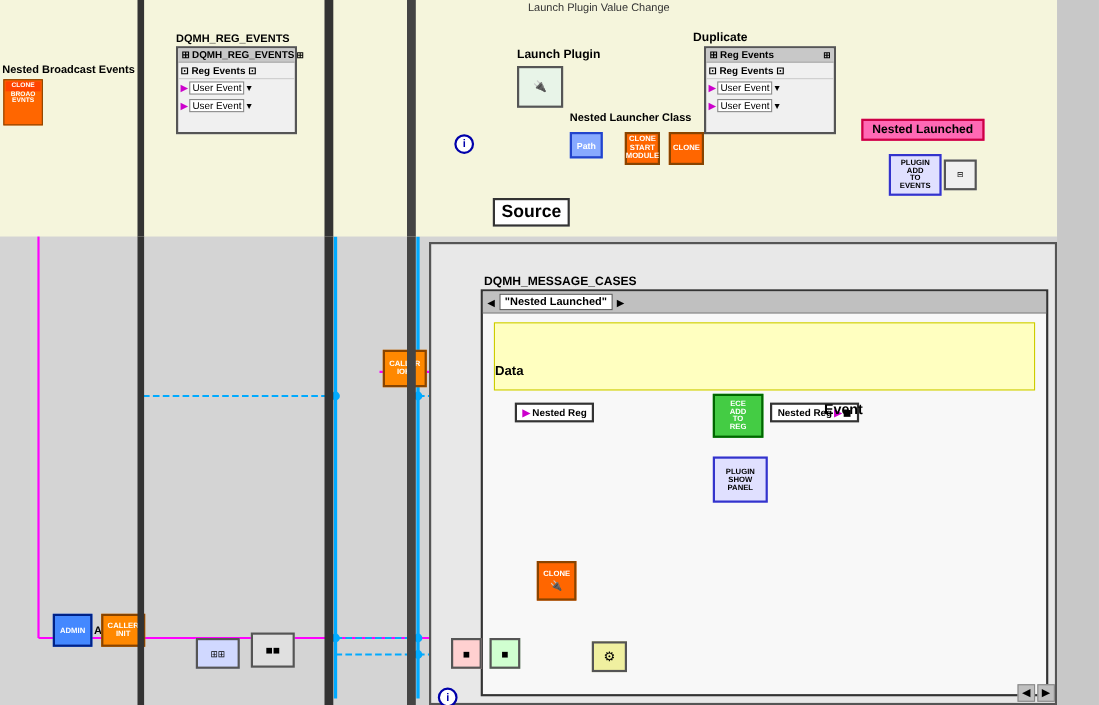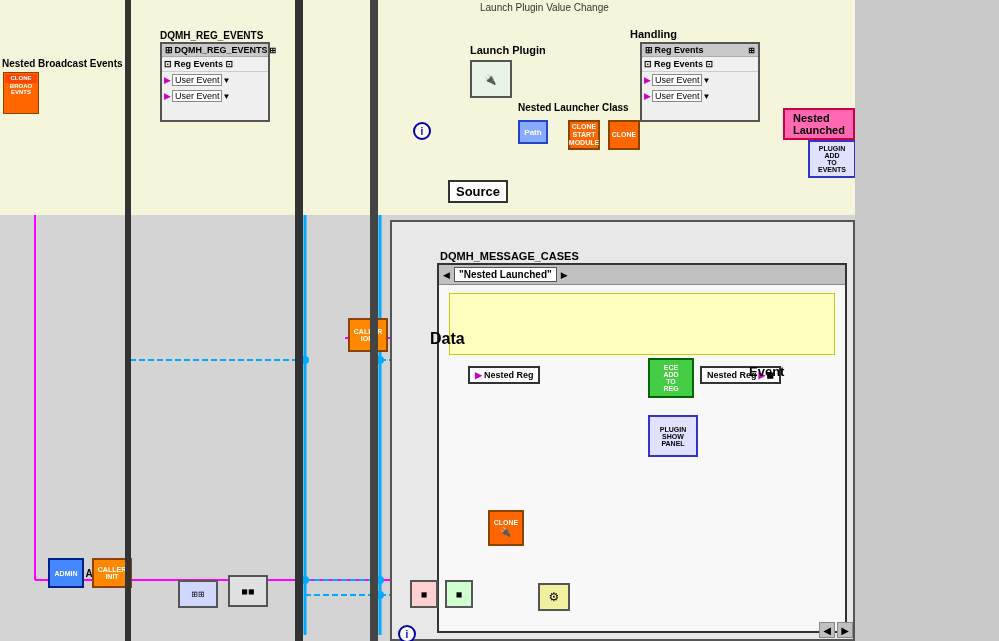--- a/index.html
+++ b/index.html
@@ -7,21 +7,21 @@
       width: 999px;
       height: 641px;
       overflow: hidden;
       background: #c8c8c8;
       font-family: Arial, sans-serif;
       font-size: 11px;
       position: relative;
     }
 
     .main-canvas {
-      width: 855px;
+      width: 961px;
       height: 641px;
       background: #d4d4d4;
       position: relative;
       overflow: hidden;
     }
 
     
     .clone-block {
       position: absolute;
       background: #ff6600;
@@ -184,21 +184,21 @@
   </div>
 
   <div class="clone-block" style="top:72px;left:3px;width:36px;height:42px;">
     <div style="background:#ff4400;font-size:6px;padding:1px;">CLONE</div>
     <div style="font-size:6px;">BROAO</div>
     <div style="font-size:6px;">EVNTS</div>
   </div>
 
   <div style="position:absolute;top:30px;left:160px;font-size:10px;font-weight:bold;">DQMH_REG_EVENTS</div>
 
-  <div style="position:absolute;top:28px;left:630px;font-size:11px;font-weight:bold;">Handling</div>
+  <div style="position:absolute;top:28px;left:630px;font-size:11px;font-weight:bold;">Duplicate</div>
 
   <div style="position:absolute;top:42px;left:640px;width:120px;height:80px;border:2px solid #555;background:#f0f0f0;">
     <div style="background:#c8c8c8;font-size:9px;font-weight:bold;padding:1px 3px;border-bottom:1px solid #aaa;display:flex;align-items:center;gap:2px;">
       <span>⊞</span>
       <span>Reg Events</span>
       <span style="margin-left:auto;font-size:8px;">⊞</span>
     </div>
     <div style="padding:2px;font-size:9px;font-weight:bold;border-bottom:1px solid #ccc;">
       <span>⊡</span> <span>Reg Events</span> <span>⊡</span>
     </div>
@@ -242,42 +242,42 @@
     <span>PLUGIN</span>
     <span>ADD</span>
     <span>TO</span>
     <span>EVENTS</span>
   </div>
 
   <div style="position:absolute;top:145px;left:858px;width:30px;height:28px;border:2px solid #555;background:#f0f0f0;font-size:7px;display:flex;align-items:center;justify-content:center;">
     <span>⊟</span>
   </div>
 
-  <div style="position:absolute;top:180px;left:448px;background:white;border:2px solid #333;font-size:13px;font-weight:bold;padding:2px 6px;">Source</div>
+  <div style="position:absolute;top:180px;left:448px;background:white;border:2px solid #333;font-size:16px;font-weight:bold;padding:2px 6px;">Source</div>
 
   <div style="position:absolute;top:122px;left:413px;width:18px;height:18px;border:2px solid #0000aa;background:white;border-radius:50%;display:flex;align-items:center;justify-content:center;font-size:10px;font-weight:bold;color:#0000aa;">i</div>
 
   <div style="position:absolute;top:220px;left:390px;right:0;bottom:0;background:#e8e8e8;border:2px solid #555;"></div>
 
 
   <div style="position:absolute;top:250px;left:440px;font-size:11px;font-weight:bold;">DQMH_MESSAGE_CASES</div>
 
   <div style="position:absolute;top:263px;left:437px;right:8px;bottom:8px;border:2px solid #333;background:#f8f8f8;">
 
     <div style="background:#c0c0c0;border-bottom:1px solid #888;padding:2px 4px;font-size:10px;display:flex;align-items:center;gap:4px;">
       <span style="font-size:9px;">◀</span>
       <span style="border:1px solid #555;background:white;padding:1px 4px;font-size:10px;font-weight:bold;">"Nested Launched"</span>
       <span style="font-size:9px;">▶</span>
     </div>
 
     <div style="position:absolute;top:28px;left:10px;right:10px;height:62px;background:#ffffc0;border:1px solid #cccc00;padding:4px 8px;font-size:10px;text-align:center;">
     </div>
   </div>
 
-  <div style="position:absolute;top:330px;left:430px;font-size:16px;font-weight:bold;">Data</div>
+  <div style="position:absolute;top:330px;left:450px;font-size:12px;font-weight:bold;">Data</div>
 
   <div style="position:absolute;top:318px;left:348px;width:40px;height:34px;background:#ff8800;border:2px solid #884400;color:white;font-size:7px;font-weight:bold;text-align:center;display:flex;flex-direction:column;align-items:center;justify-content:center;">
     <span>CALLER</span>
     <span>IOHI</span>
   </div>
 
   <div style="position:absolute;top:366px;left:468px;background:white;border:2px solid #333;font-size:9px;font-weight:bold;padding:2px 5px;display:flex;align-items:center;">
     <span style="color:#cc00cc;">▶</span>
     <span style="margin-left:2px;">Nested Reg</span>
   </div>

